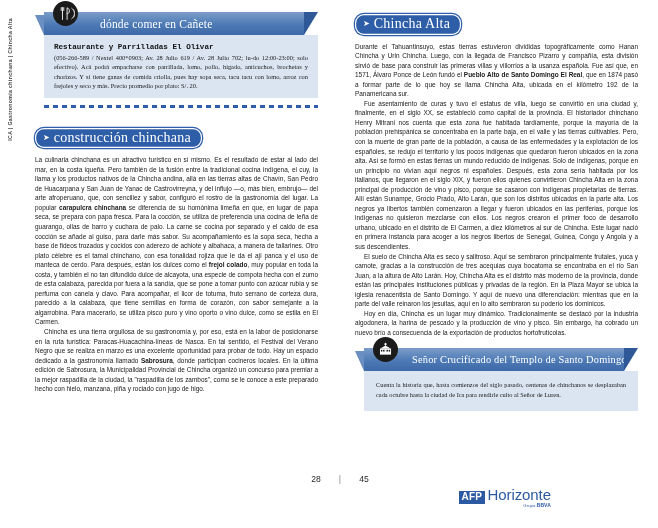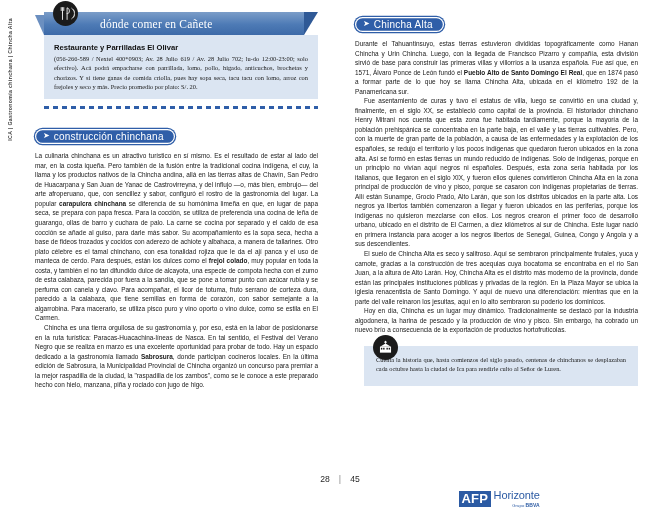--- a/index.html
+++ b/index.html
@@ -127,21 +127,21 @@
   .ribbon-icon svg { display: block; }
 
   .ribbon-body {
     background: #dbe5f2;
     margin-left: 9px;
     margin-right: 0px;
     padding: 8px 10px 7px 10px;
     position: relative;
   }
   .ribbon-body-title {
-    font-family: Liberation Sans, sans-serif;
+    font-family: Liberation Mono, monospace;
     font-weight: bold;
     font-size: 7.6px;
     color: #111111;
     margin-bottom: 2px;
   }
   .ribbon-body-text {
     font-family: "Liberation Serif", serif;
     font-size: 6.4px;
     line-height: 9.4px;
     color: #1a1a1a;
@@ -172,22 +172,22 @@
     box-shadow: inset 0 0 0 1.2px #ffffff, 0 0 0 1.2px #2f5ea8;
   }
   .pill-arrow {
     color: #ffffff;
     font-size: 8px;
     line-height: 1;
     font-family: "DejaVu Sans", sans-serif;
   }
   .pill-label {
     color: #ffffff;
-    font-family: Liberation Sans, sans-serif;
-    font-size: 10px;
+    font-family: Liberation Serif, serif;
+    font-size: 14px;
     letter-spacing: 0.25px;
     white-space: nowrap;
   }
 
   
   .body-text p {
     margin: 0;
     font-family: "Liberation Sans", sans-serif;
     font-size: 6.45px;
     line-height: 9.55px;
@@ -209,21 +209,21 @@
 
   
   .folio {
     position: absolute;
     left: 310px;
     top: 474px;
     width: 60px;
     display: flex;
     align-items: center;
     justify-content: center;
-    gap: 9px;
+    gap: 18px;
     font-family: "Liberation Sans", sans-serif;
     font-size: 8.6px;
     color: #2a2a2a;
   }
   .folio .sep {
     color: #8c8c8c;
     font-size: 9px;
   }
 
   .brand {
@@ -232,30 +232,30 @@
     top: 489px;
     display: flex;
     align-items: flex-start;
     gap: 3px;
   }
   .brand-mark {
     background: #2b5aa3;
     color: #ffffff;
     font-family: "Liberation Sans", sans-serif;
     font-weight: bold;
-    font-size: 13px;
+    font-size: 10px;
     letter-spacing: 0.2px;
     padding: 1.5px 2.5px 1.5px 2.5px;
     line-height: 1;
     margin-top: 1.5px;
   }
   .brand-text-wrap { display: flex; flex-direction: column; }
   .brand-name {
     font-family: "Liberation Sans", sans-serif;
-    font-size: 11px;
+    font-size: 15px;
     color: #2b5aa3;
     line-height: 12.5px;
     letter-spacing: -0.1px;
     text-align: right;
   }
   .brand-sub {
     align-self: flex-end;
     font-family: "Liberation Sans", sans-serif;
     font-size: 4.2px;
     color: #2b5aa3;
@@ -332,20 +332,23 @@
           <rect x="5" y="11" width="14" height="7.5" fill="#ffffff"></rect>
           <rect x="6.2" y="12.4" width="1.8" height="2.2" fill="#1b1b1b"></rect>
           <rect x="9" y="12.4" width="1.8" height="2.2" fill="#1b1b1b"></rect>
           <rect x="13.2" y="12.4" width="1.8" height="2.2" fill="#1b1b1b"></rect>
           <rect x="16" y="12.4" width="1.8" height="2.2" fill="#1b1b1b"></rect>
           <path d="M5 11 L12 7 L19 11 Z" fill="#ffffff"></path>
           <rect x="11.4" y="3.6" width="1.2" height="3.6" fill="#ffffff"></rect>
           <rect x="10.2" y="4.6" width="3.6" height="1.2" fill="#ffffff"></rect>
         </svg>
       </div>
+      <div class="ribbon-bar">
+        <div class="ribbon-title">Señor Crucificado del Templo de Santo Domingo</div>
+      </div>
       <div class="ribbon-body">
         <div class="ribbon-body-text">Cuenta la historia que, hasta comienzos del siglo pasado, centenas de chinchanos se desplazaban cada octubre hasta la ciudad de Ica para rendirle culto al Señor de Luren.</div>
       </div>
     </div>
   </div>
 
   <div class="folio">
     <span>28</span>
     <span class="sep">|</span>
     <span>45</span>

